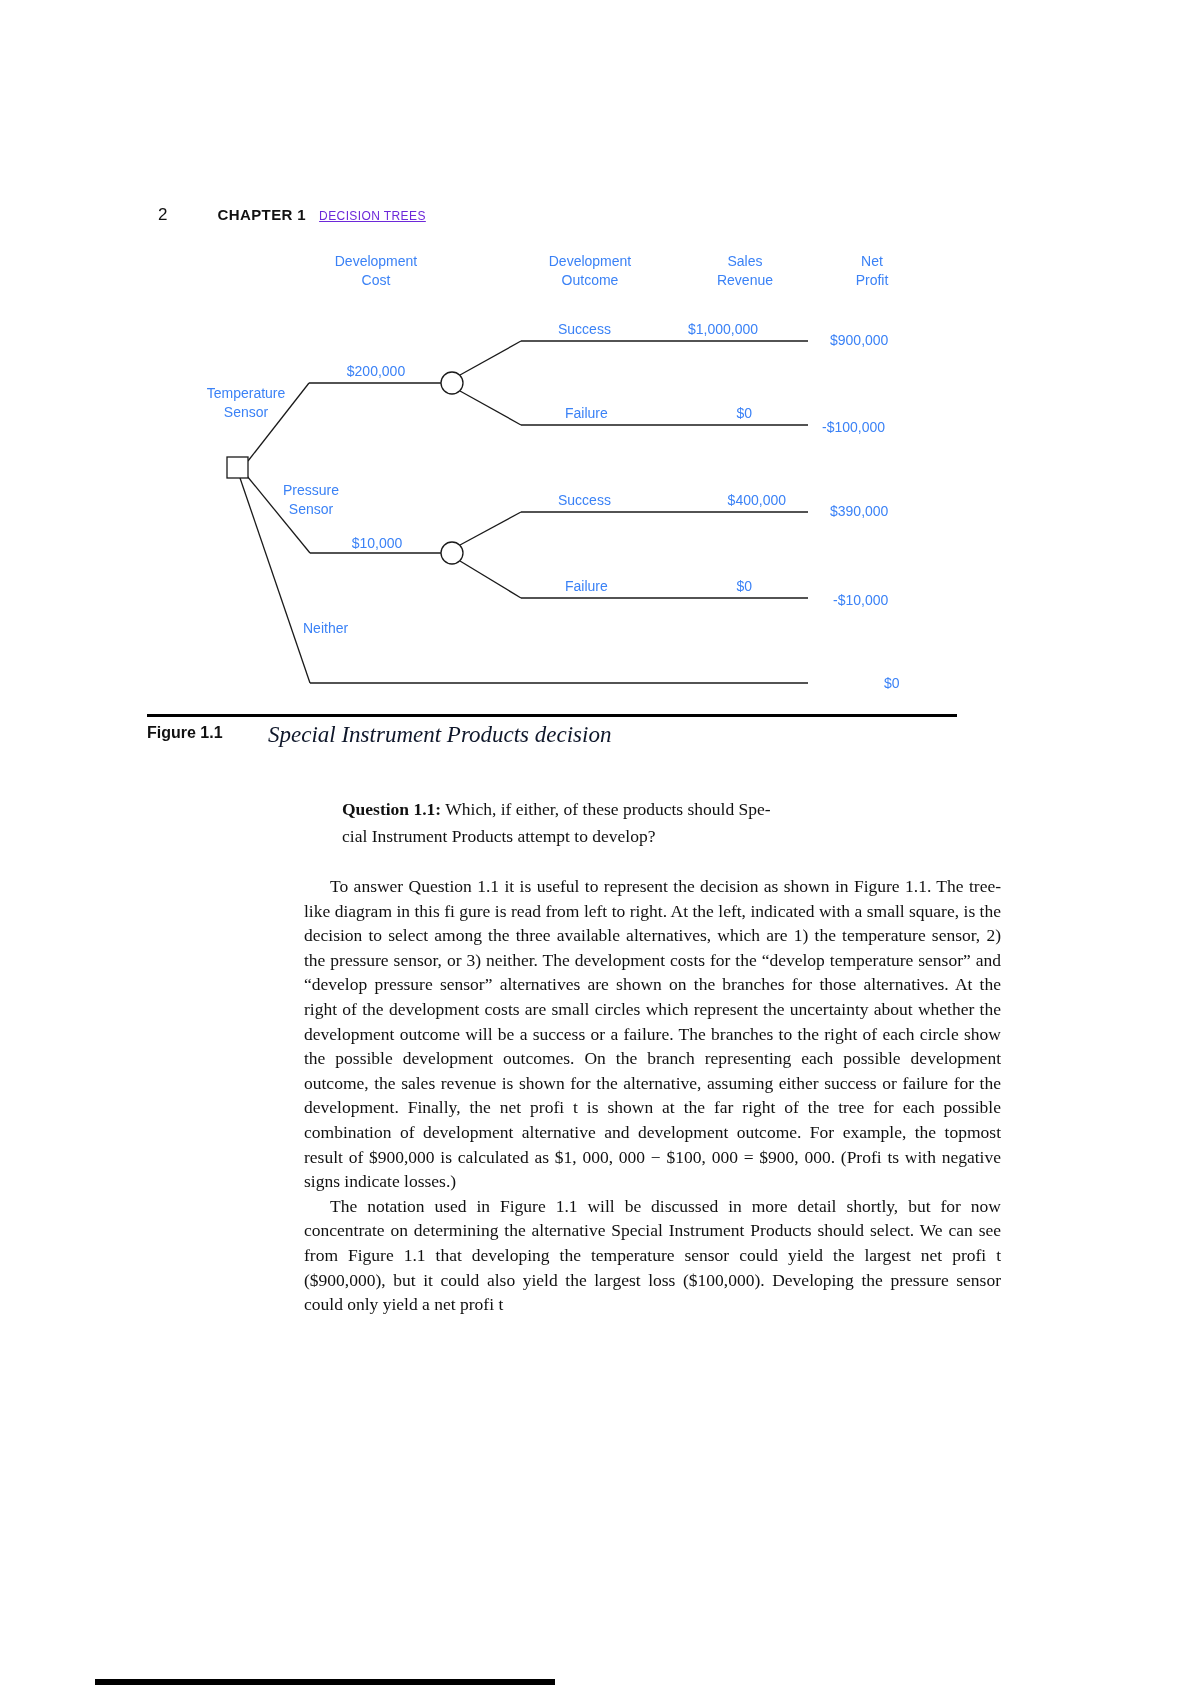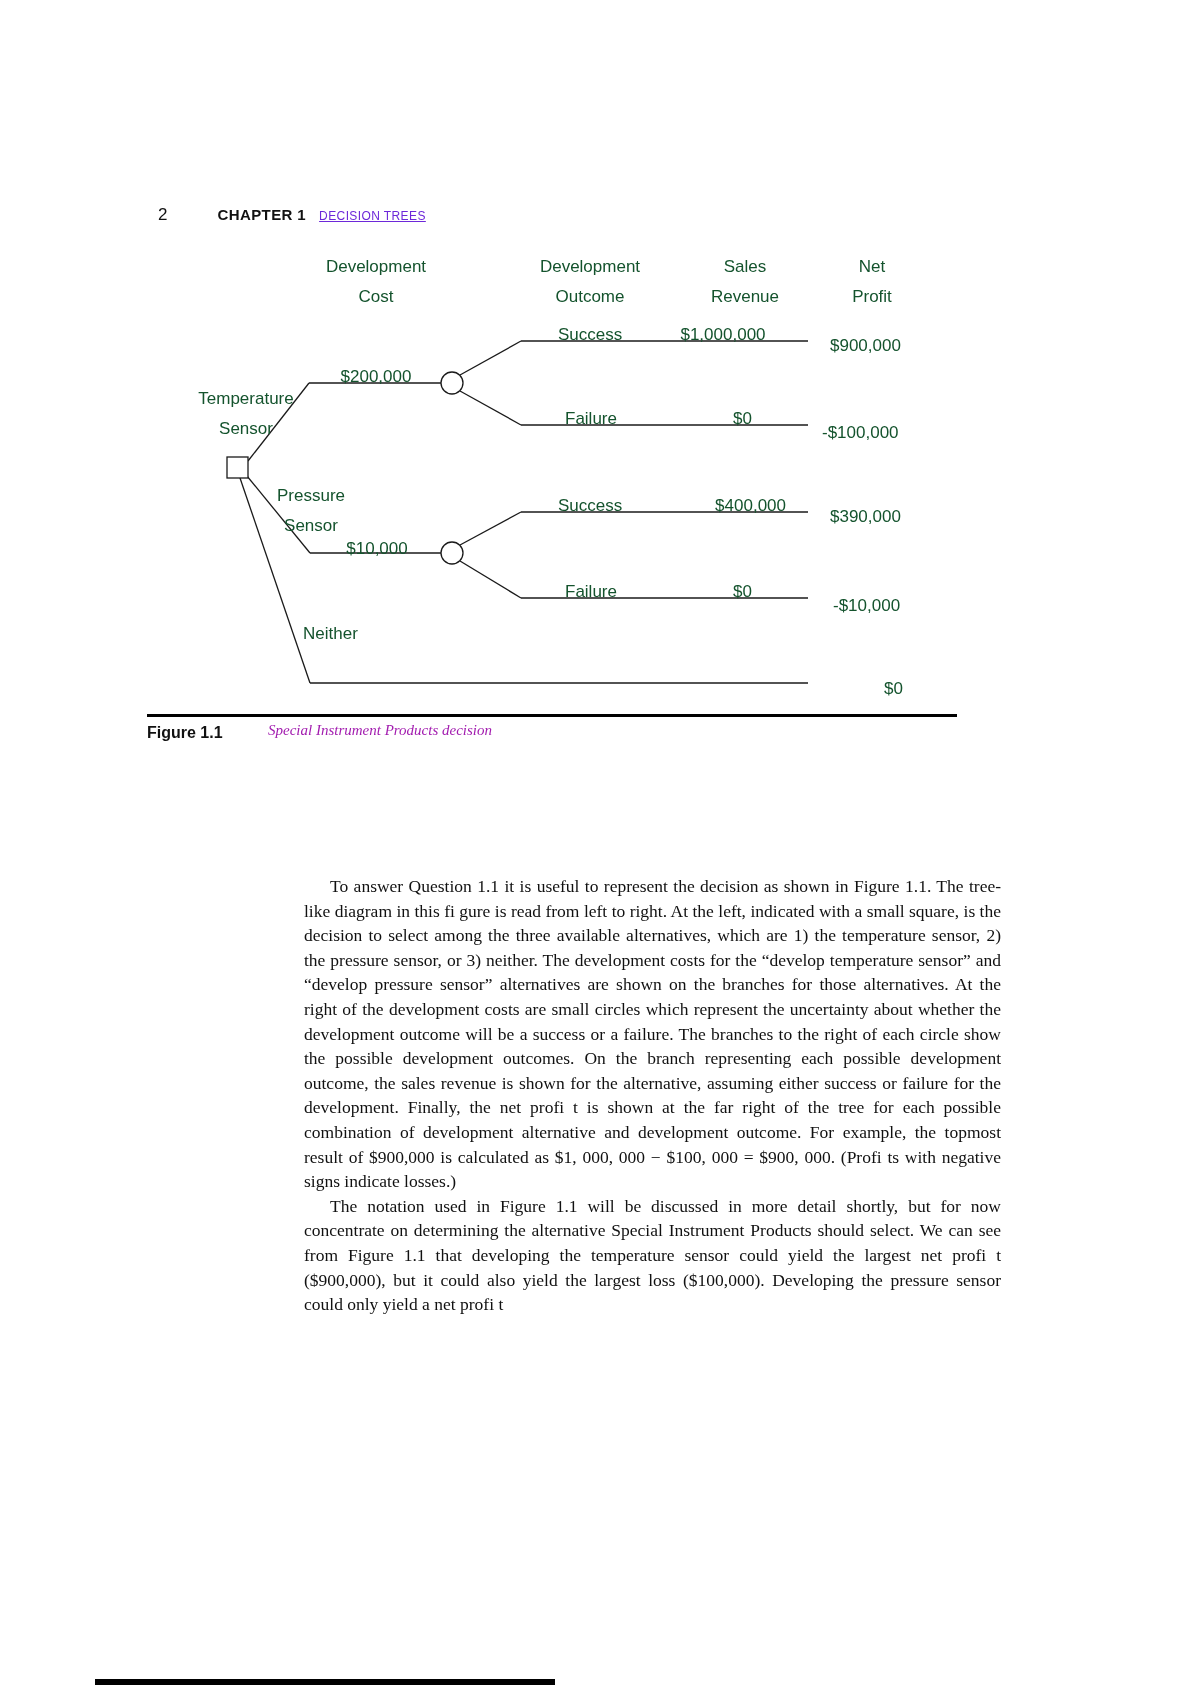--- a/index.html
+++ b/index.html
@@ -7,27 +7,27 @@
     position:relative; width:1191px; height:1685px; margin:0 auto;
     background:#ffffff; overflow:hidden;
     font-family:"Liberation Sans", sans-serif; color:#111;
   }
   .abs { position:absolute; }
   
   .pagenum { font-size:17px; color:#111; }
   .chapter-label { font-weight:bold; font-size:15px; letter-spacing:0.4px;text-align:right; }
   .chapter-title { font-size:12px; letter-spacing:0.4px; color:#6d28d9;text-decoration:underline; }
   
-  .flabel { font-size:17px; color:#14532d; line-height:30px; }
+  .flabel { font-size:14px; color:#3b82f6; line-height:19px; }
   .center { text-align:center; }
   .pre { white-space:pre-line; }
   svg.treelines { position:absolute; left:0; top:0; pointer-events:none; }
   .figrule { position:absolute; background:#000; }
   .figcap-label { font-weight:bold; font-size:16px; }
-  .figcap-text { font-family:"Liberation Serif", serif; font-style:italic; font-size:15px; color:#a21caf; }
+  .figcap-text { font-family:"Liberation Serif", serif; font-style:italic; font-size:23px; color:#0f172a; }
   .question {
     font-family:"Liberation Serif", serif; font-size:17.5px; line-height:27px; color:#111;
   }
   .question .qlabel { font-weight:bold; }
   .bodytext {
     font-family:"Liberation Serif", serif; font-size:17.5px; line-height:24.6px;
     text-align:justify; color:#111;margin-left:38px;
   }
   .bodytext p { margin:0; text-indent:26px; }
   .bottom-bar { position:absolute; background:#000; }
@@ -103,20 +103,24 @@
   <div class="abs flabel" style="left:565px; top:577px;">Failure</div>
   <div class="abs flabel" style="left:660px; top:577px; width:92px; text-align:right;">$0</div>
   <div class="abs flabel" style="left:833px; top:591px;">-$10,000</div>
 
   <div class="abs flabel" style="left:884px; top:674px;">$0</div>
 
   <div class="figrule" style="left:147px; top:714px; width:810px; height:3px;"></div>
   <div class="abs figcap-label" style="left:147px; top:724px;">Figure 1.1</div>
   <div class="abs figcap-text" style="left:268px; top:722px;">Special Instrument Products decision</div>
 
+  <div class="abs question" style="left:342px; top:796px; width:560px;">
+    <span class="qlabel">Question 1.1:</span><span> Which, if either, of these products should Spe-</span><br>
+    <span>cial Instrument Products attempt to develop?</span>
+  </div>
 
   <div class="abs bodytext" style="left:266px; top:874px; width:697px;">
     <p>To answer Question 1.1 it is useful to represent the decision as shown in Figure 1.1.  The tree-like diagram in this fi gure is read from left to right.  At the left, indicated with a small square, is the decision to select among the three available alternatives, which are 1) the temperature sensor, 2) the pressure sensor, or 3) neither.  The development costs for the “develop temperature sensor” and “develop pressure sensor” alternatives are shown on the branches for those alternatives. At the right of the development costs are small circles which represent the uncertainty about whether the development outcome will be a success or a failure.  The branches to the right of each circle show the possible development outcomes.  On the branch representing each possible development outcome, the sales revenue is shown for the alternative, assuming either success or failure for the development. Finally, the net profi t is shown at the far right of the tree for each possible combination of development alternative and development outcome.  For example, the topmost result of $900,000 is calculated as $1, 000, 000 − $100, 000 = $900, 000. (Profi ts with negative signs indicate losses.)</p>
     <p>The notation used in Figure 1.1 will be discussed in more detail shortly, but for now concentrate on determining the alternative Special Instrument Products should select.  We can see from Figure 1.1 that developing the temperature sensor could yield the largest net profi t ($900,000), but it could also yield the largest loss ($100,000).  Developing the pressure sensor could only yield a net profi t</p>
   </div>
 
   <div class="bottom-bar" style="left:95px; top:1679px; width:460px; height:6px;"></div>
 
 </div>
 

